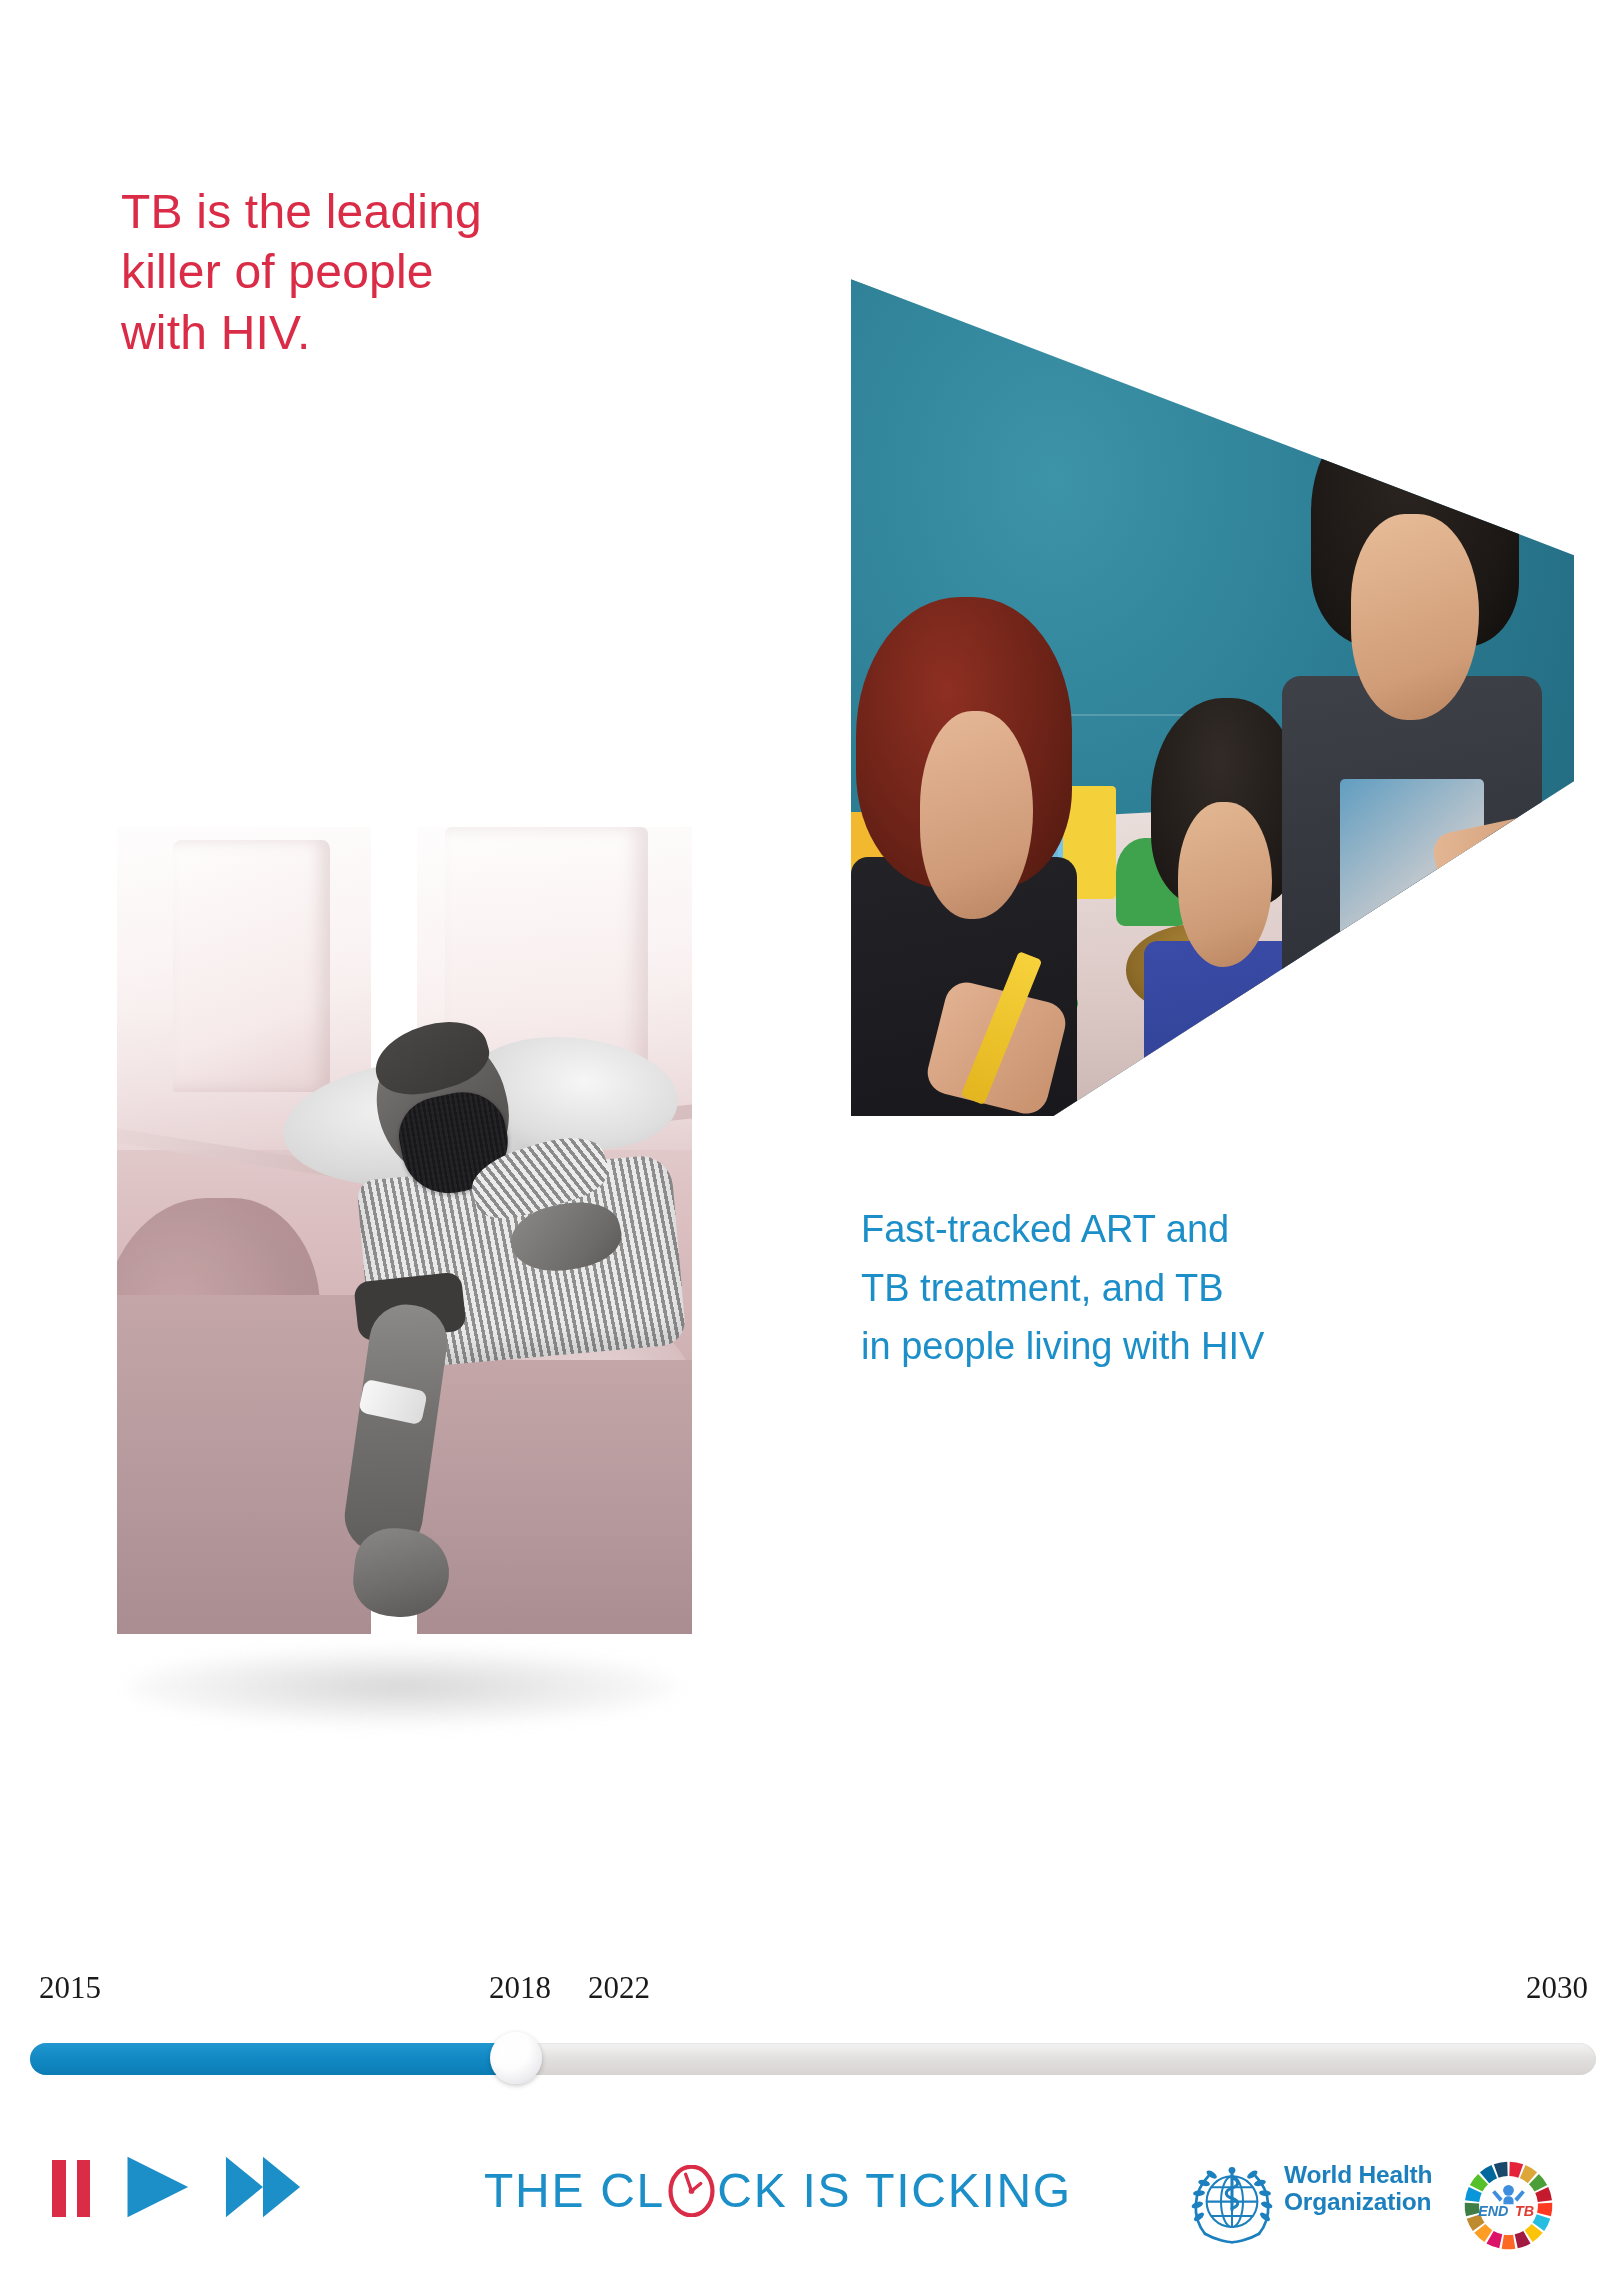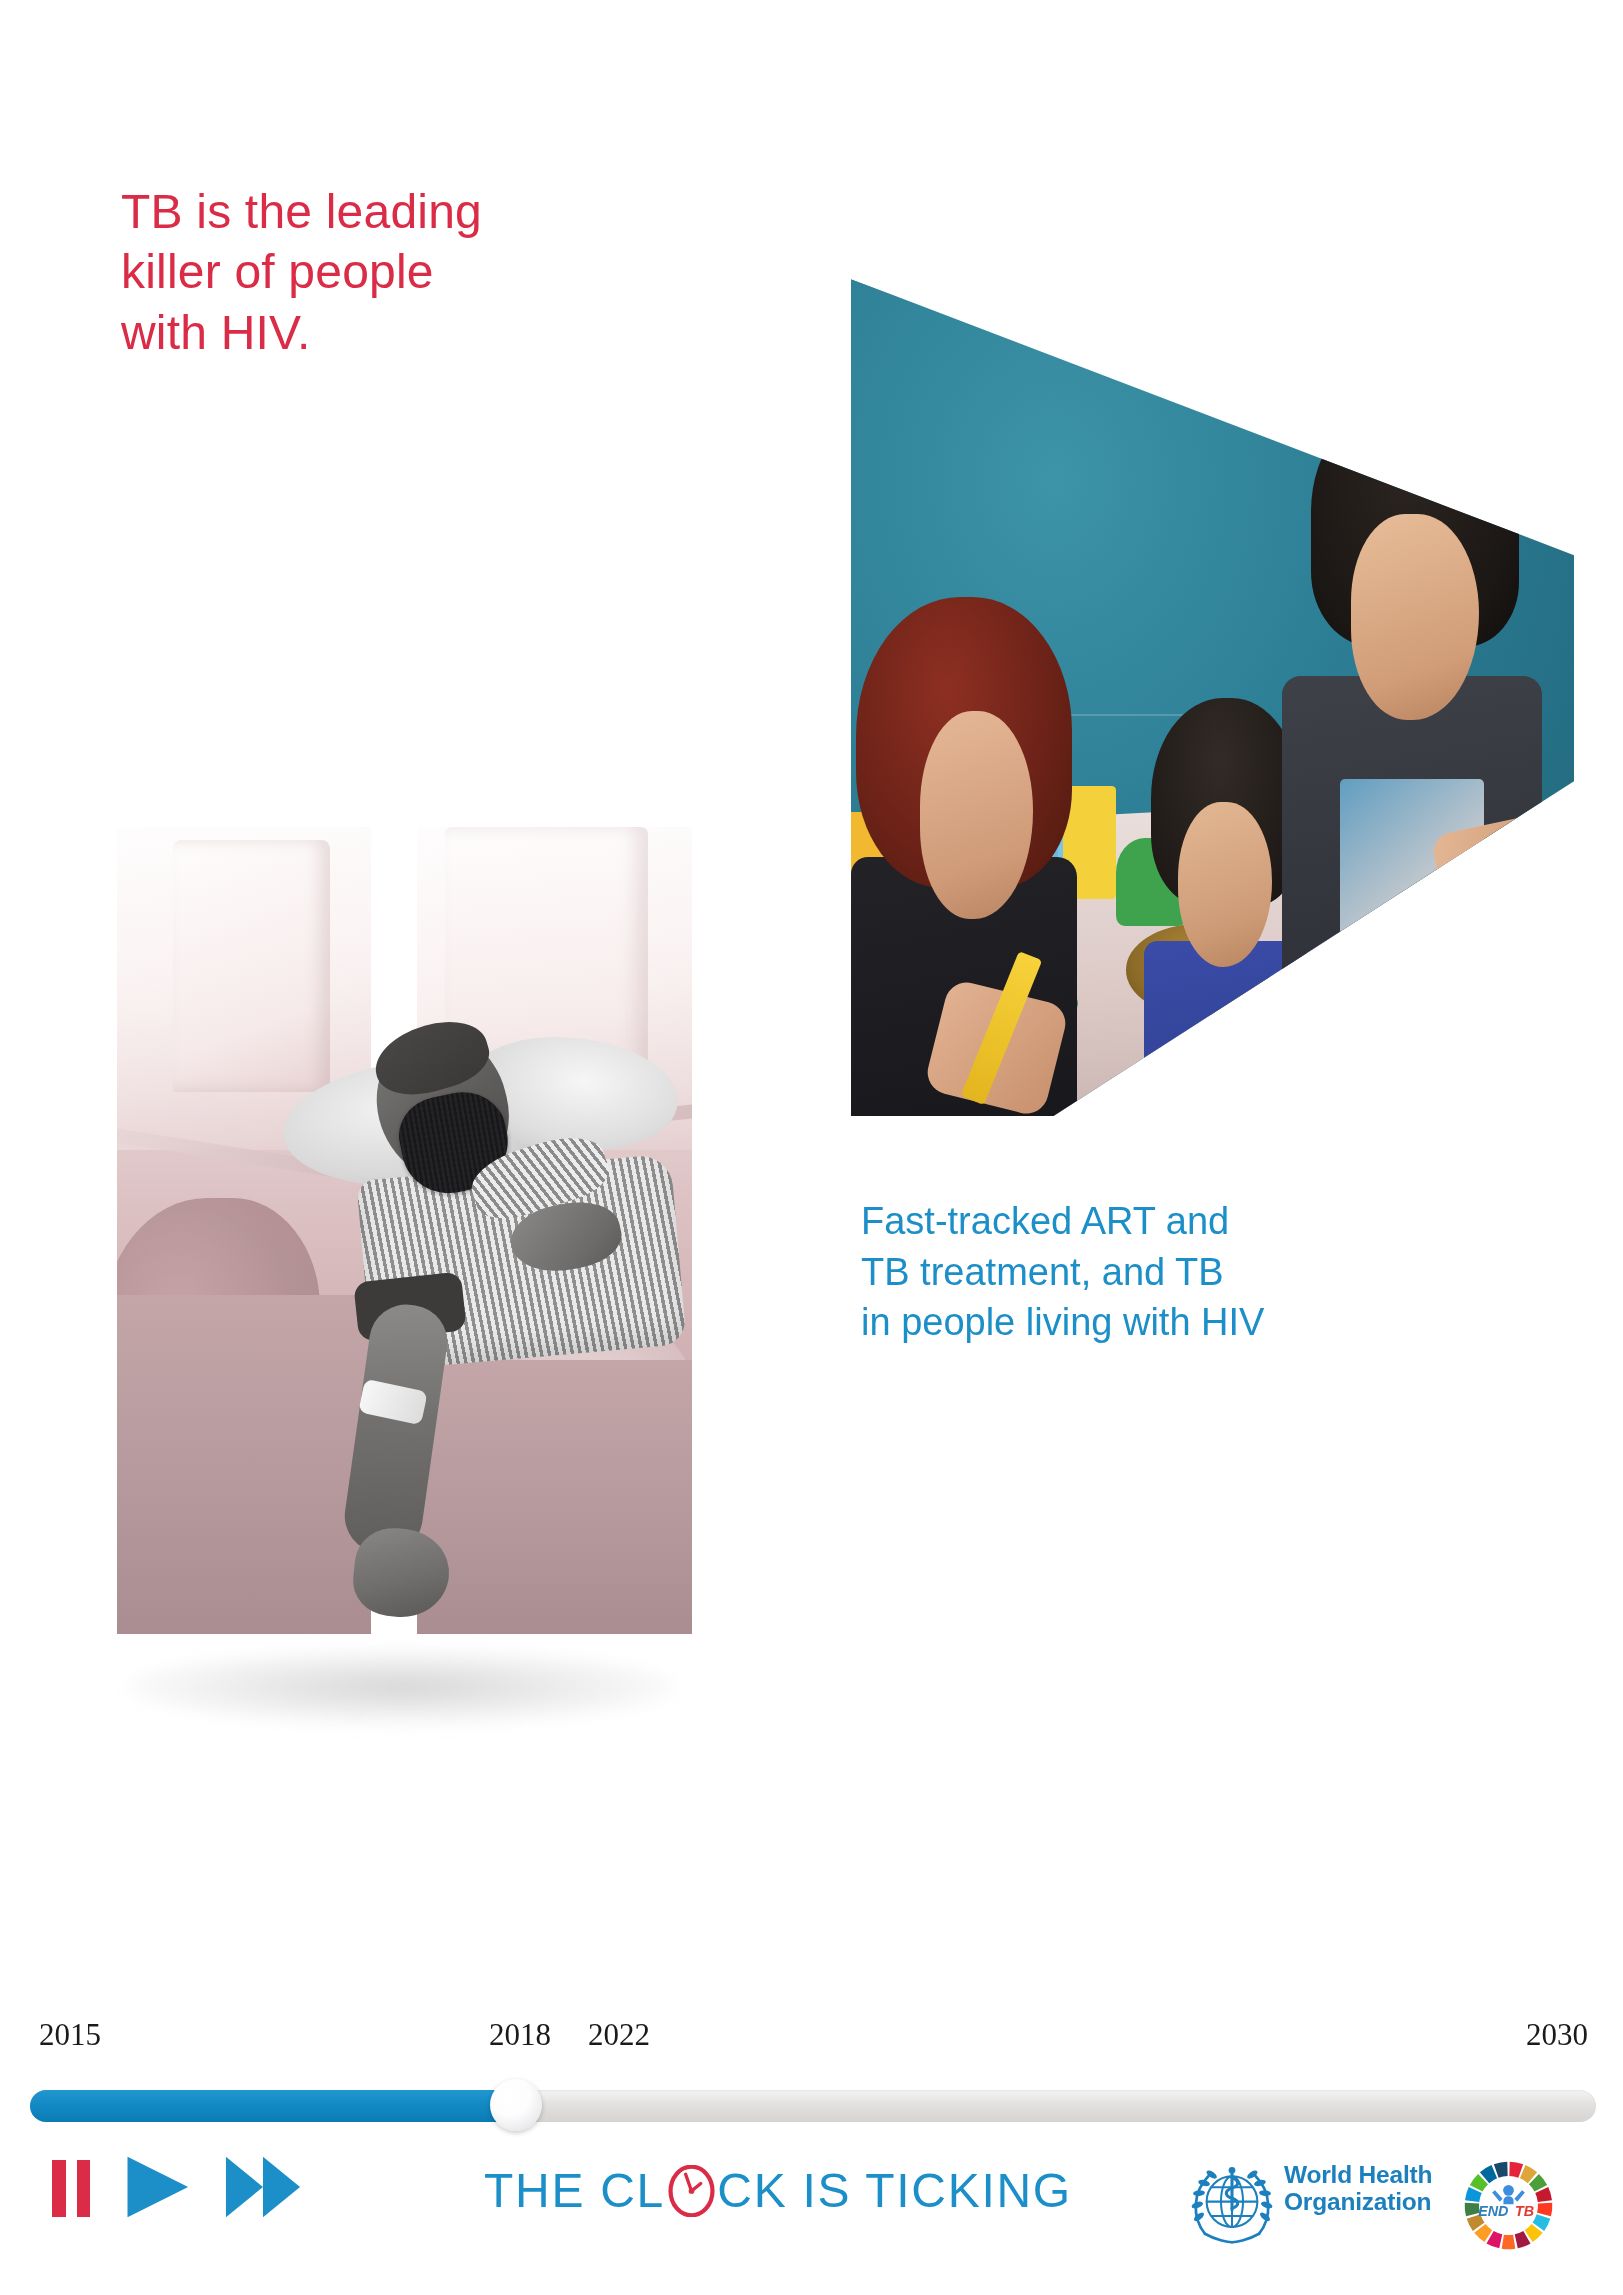--- a/index.html
+++ b/index.html
@@ -38,21 +38,21 @@
   .bluebody {
     position: absolute;
     left: 861px;
     top: 1196px;
     width: 685px;
     font-size: 38px;
     line-height: 1.33;
     color: #1C8FC9;
     font-weight: 400;
   }
-  .bluebody .ln { display: block; white-space: nowrap; }
+  .bluebody .ln { display: block; white-space: nowrap; margin-top: 8px; }
   .bluebody .ln.strong { font-weight: 700; }
 
   
   .leftphoto {
     position: absolute;
     left: 117px;
     top: 827px;
     width: 575px;
     height: 807px;
   }
@@ -390,21 +390,21 @@
     position: absolute; left: 22%; top: 72%;
     width: 26%; height: 16%;
     border-radius: 48% 42% 46% 50%;
     background: linear-gradient(150deg,#e6bb97,#c9926d);
   }
 
   
   .timeline {
     position: absolute;
     left: 0; top: 1970px;
-    width: 1623px; height: 144px; margin-top: 47px;
+    width: 1623px; height: 144px;
   }
   .tl-labels {
     position: absolute;
     left: 0; top: 0;
     width: 1623px; height: 44px;
   }
   .tl-label {
     position: absolute;
     top: 0;
     font-size: 31px;

